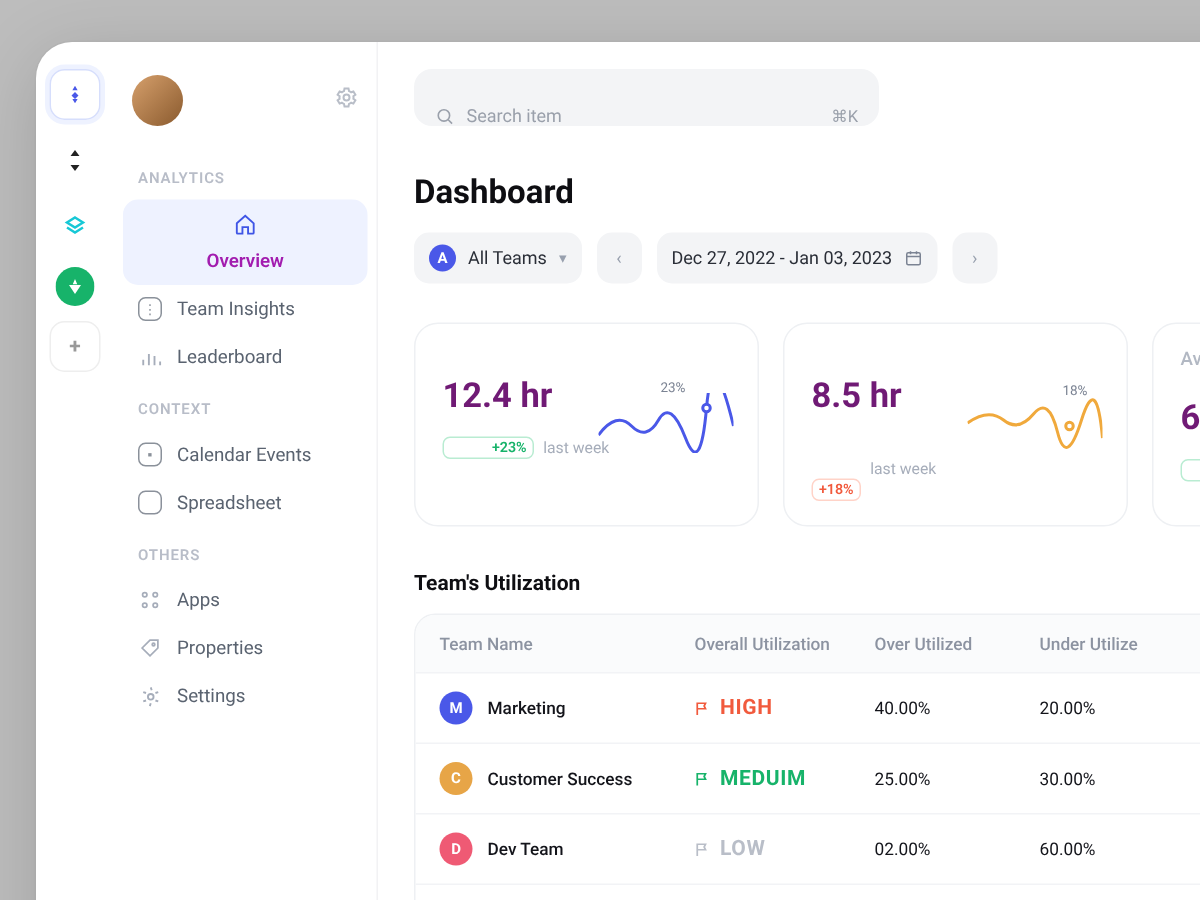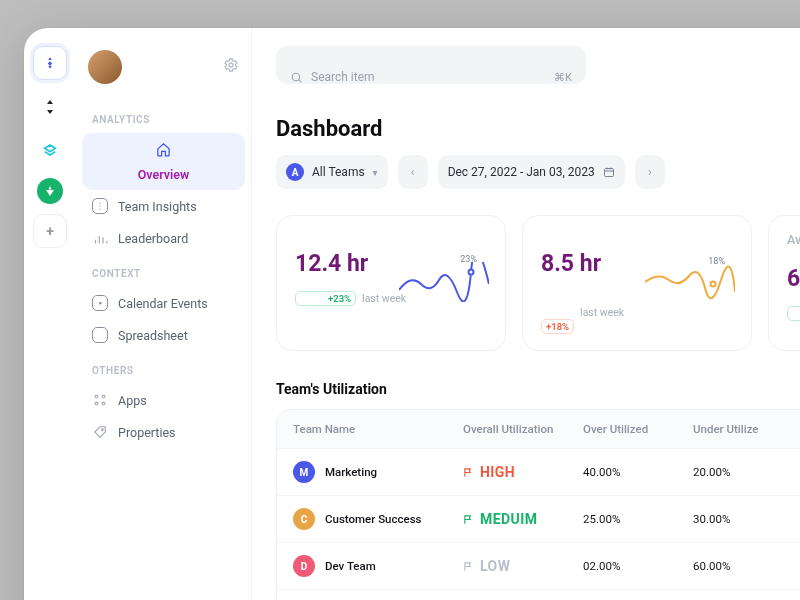--- a/index.html
+++ b/index.html
@@ -148,20 +148,29 @@
     </div>
     <div class="navitem">
       <span class="custom-ico">
           <svg width="14" height="14" viewBox="0 0 24 24" fill="none" stroke="currentColor" stroke-width="2">
             <path d="M3 12l9-9h9v9l-9 9z"></path>
             <circle cx="16" cy="8" r="1.5"></circle>
           </svg>
         </span>
       <span>Properties</span>
     </div>
+    <div class="navitem">
+      <span class="custom-ico">
+          <svg width="15" height="15" viewBox="0 0 24 24" fill="none" stroke="currentColor" stroke-width="2">
+            <circle cx="12" cy="12" r="3"></circle>
+            <path d="M12 2l1 3m-1 14l-1 3M4 7l3 1m10 8l3 1M4 17l3-1m10-8l3-1"></path>
+          </svg>
+        </span>
+      <span>Settings</span>
+    </div>
   </div>
 
   <div class="main">
     <div class="topbar">
       <div class="search">
         <svg width="13" height="13" viewBox="0 0 24 24" fill="none" stroke="currentColor" stroke-width="2">
             <circle cx="11" cy="11" r="7"></circle>
             <path d="M21 21l-5-5"></path>
           </svg>
         <span style="margin-left:8px">Search item</span>
@@ -192,21 +201,21 @@
       <div class="card">
         <div class="val">12.4 hr</div>
         <div class="delta">
           <span class="badge green">+23%</span>
           <span>last week</span>
         </div>
         <svg class="spark" viewBox="0 0 90 40">
           <path d="M0 28 Q12 12 22 22 T40 18 T58 30 T72 10 T90 22" fill="none" stroke="#4a58e8" stroke-width="2"></path>
           <circle cx="72" cy="10" r="2.5" fill="#fff" stroke="#4a58e8" stroke-width="2"></circle>
         </svg>
-        <span class="sparklabel" style="right:28px;top:38px">23%</span>
+        <span class="sparklabel" style="right:48px;top:38px">23%</span>
       </div>
 
       <div class="card">
         <div class="val">8.5 hr</div>
         <div class="delta">
           <span class="badge red">+18%</span>
           <span>last week</span>
         </div>
         <svg class="spark" viewBox="0 0 90 40">
           <path d="M0 20 Q14 10 24 18 T44 14 T60 26 T76 18 T90 30" fill="none" stroke="#f0a93c" stroke-width="2"></path>

